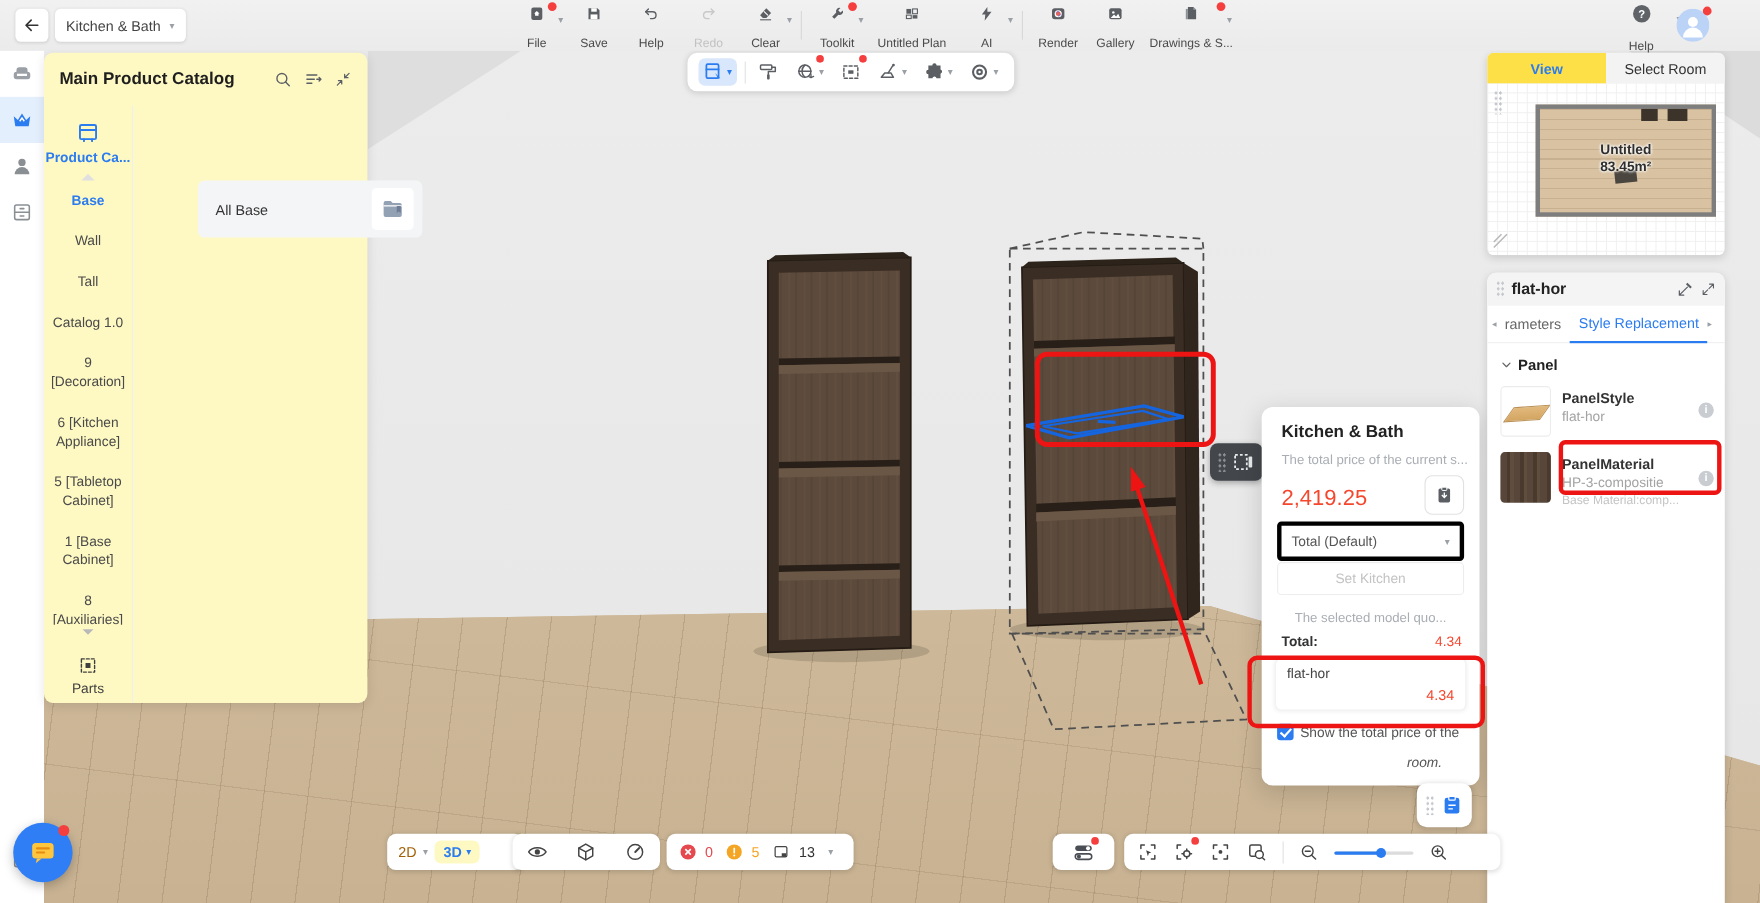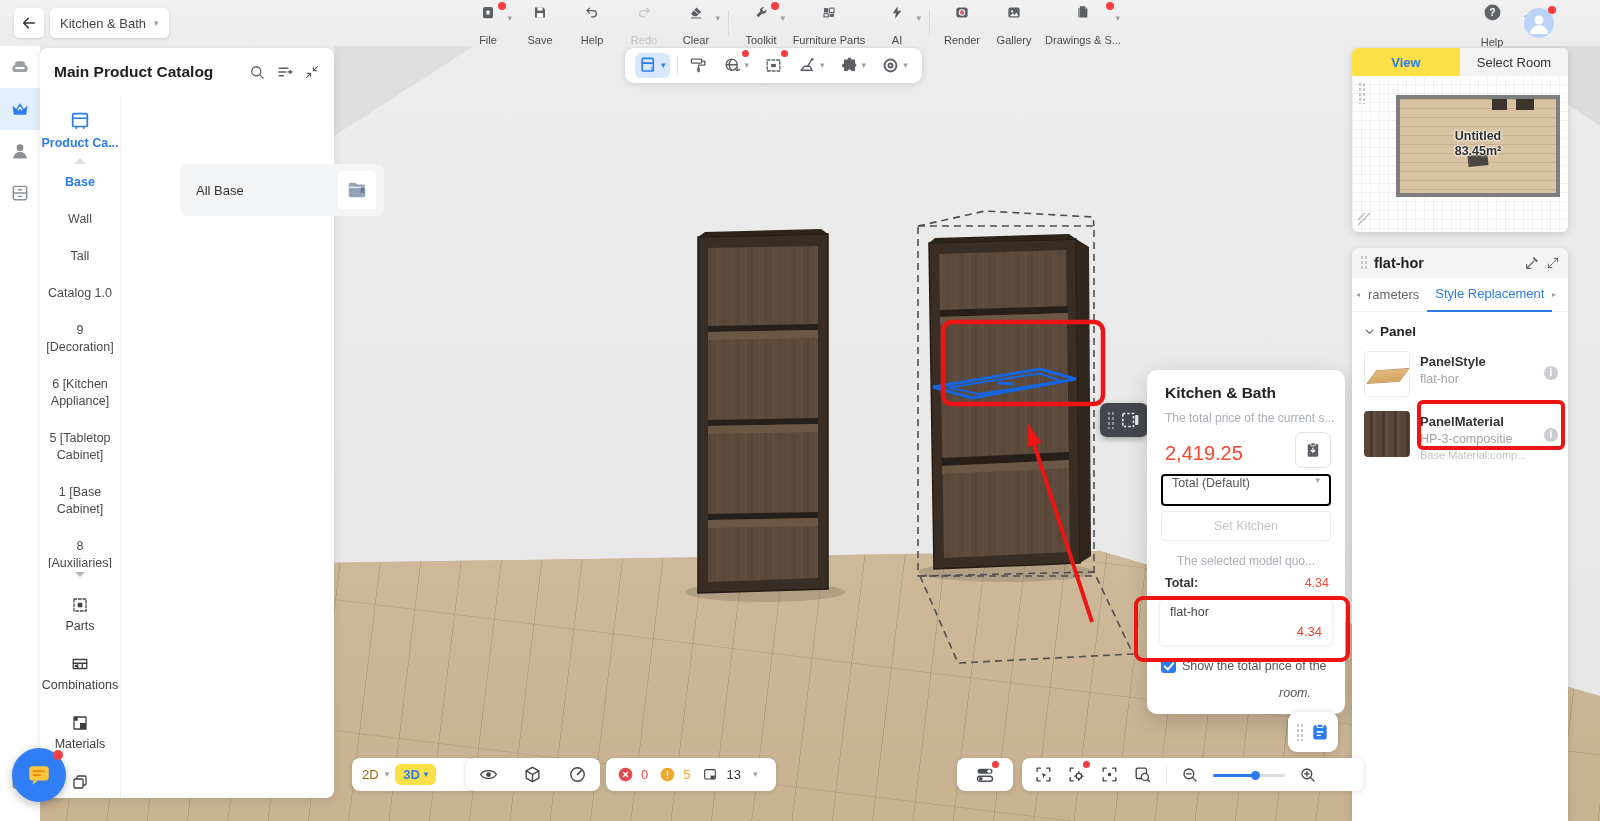--- a/index.html
+++ b/index.html
@@ -22,21 +22,21 @@
            padding-top:5px;cursor:pointer;}
   .tb-item .lbl{font-size:11px;color:#4a4a4a;margin-top:14px;white-space:nowrap;}
   .tb-item.dis .lbl{color:#c2c2c2;}
   .tb-sep{width:1px;height:26px;background:#d8d8d8;margin:0 6px;align-self:center;}
   .tb-caret{position:absolute;right:2px;top:14px;}
   
   .rail{position:absolute;left:0;top:46px;width:40px;bottom:0;background:#fff;z-index:6;}
   .rail-item{width:40px;height:42px;display:flex;align-items:center;justify-content:center;}
   .rail-item.sel{background:#e4effe;}
   
-  .catalog{position:absolute;left:40px;top:48px;width:294px;height:750px;background:#ffffff;
+  .catalog{position:absolute;left:40px;top:48px;width:294px;height:591px;background:#fef9c3;
            border-radius:8px;box-shadow:0 2px 10px rgba(0,0,0,.10);z-index:7;display:flex;
            flex-direction:column;}
   .cat-head{height:48px;display:flex;align-items:center;padding:0 14px;gap:10px;}
   .cat-title{font-size:15.5px;font-weight:bold;color:#1f1f1f;flex:1;}
   .cat-body{flex:1;display:flex;min-height:0;}
   .cat-nav{width:80px;border-right:1px solid #efefef;overflow:hidden;text-align:center;}
   .nav-tab{padding-top:14px;color:#2b7cf0;font-size:12.5px;font-weight:bold;cursor:pointer;}
   .nav-tab .t{display:block;margin-top:4px;}
   .notch{width:0;height:0;border-left:6px solid transparent;border-right:6px solid transparent;
          border-bottom:6px solid #e0e0e0;margin:8px auto 0;}
@@ -64,22 +64,22 @@
        display:flex;align-items:center;justify-content:center;z-index:3;}
   
   .popup{position:absolute;left:1147px;top:370px;width:198px;height:344px;background:#fff;
          border-radius:10px;box-shadow:0 6px 22px rgba(0,0,0,.16);z-index:5;font-size:12.5px;}
   .popup .ttl{position:absolute;left:18px;top:14px;font-size:15.5px;font-weight:bold;color:#222;}
   .popup .sub{position:absolute;left:18px;top:41px;right:10px;color:#a9aeb4;font-size:12px;
               white-space:nowrap;overflow:hidden;}
   .popup .price{position:absolute;left:18px;top:72px;font-size:20px;color:#f5472e;}
   .popup .clip{position:absolute;right:14px;top:62px;width:34px;height:34px;border:1px solid #e1e1e1;
                border-radius:7px;display:flex;align-items:center;justify-content:center;cursor:pointer;}
-  .popup .select{position:absolute;left:14px;top:104px;right:14px;height:28px;border:2px solid #000000;
-                 border-radius:4px;display:flex;align-items:flex-start;padding:0 9px;color:#555;cursor:pointer;}
+  .popup .select{position:absolute;left:14px;top:104px;right:14px;height:28px;border:4px solid #000000;
+                 border-radius:4px;display:flex;align-items:center;padding:0 9px;color:#555;cursor:pointer;}
   .popup .select .v{flex:1;}
   .popup .setpkg{position:absolute;left:14px;top:141px;right:14px;height:28px;border:1px solid #ededed;
                  border-radius:4px;display:flex;align-items:center;justify-content:center;color:#c3c3c3;}
   .popup .note{position:absolute;left:0;right:0;top:184px;text-align:center;color:#a9aeb4;font-size:12px;}
   .popup .trow{position:absolute;left:18px;right:16px;top:206px;display:flex;}
   .popup .trow .l{font-weight:bold;color:#333;flex:1;}
   .popup .trow .r{color:#f5472e;}
   .popup .card{position:absolute;left:12px;right:12px;top:228px;height:48px;background:#fff;
                border:1px solid #f2f2f2;border-radius:6px;box-shadow:0 1px 4px rgba(0,0,0,.06);
                padding:6px 10px;box-sizing:border-box;}
@@ -299,21 +299,21 @@
         <span class="caret tb-caret">▾</span>
         <span class="lbl">Toolkit</span>
       </div>
       <div class="tb-item" style="width:84px;">
         <svg width="18" height="18" viewBox="0 0 24 24">
           <rect x="4" y="5" width="7" height="7" fill="#5b5f64"></rect>
             <rect x="13" y="5" width="7" height="7" fill="none" stroke="#5b5f64" stroke-width="1.6"></rect>
           <rect x="4" y="14" width="7" height="5" fill="none" stroke="#5b5f64" stroke-width="1.6"></rect>
             <rect x="13" y="14" width="7" height="5" fill="#5b5f64"></rect>
           </svg>
-        <span class="lbl">Furniture Parts</span>
+        <span class="lbl">Untitled Plan</span>
       </div>
       <div class="tb-item">
         <svg width="18" height="18" viewBox="0 0 24 24">
           <path d="M13 2L5 13h5l-1 9L19 9h-6z" fill="#5b5f64"></path>
           </svg>
         <span class="caret tb-caret">▾</span>
         <span class="lbl">AI</span>
       </div>
       <div class="tb-sep"></div>
       <div class="tb-item">
@@ -628,21 +628,21 @@
         <div class="v">HP-3-compositie</div>
         <div class="s">Base Material:comp...</div>
       </div>
       <div class="info">i</div>
     </div>
   </div>
 
   <div class="pill" style="left:352px;top:758px;width:104px;height:33px;padding:0 10px;gap:6px;z-index:6;">
     <span style="font-size:13px;color:#a16207;">2D</span>
     <span class="caret">▾</span>
-    <span style="background:#fde047;border-radius:6px;padding:3px 8px;display:flex;gap:4px;align-items:center;">
+    <span style="background:#fef9c3;border-radius:6px;padding:3px 8px;display:flex;gap:4px;align-items:center;">
       <span style="font-size:13px;color:#2b7cf0;font-weight:bold;">3D</span>
       <span class="caret" style="color:#2b7cf0;">▾</span>
     </span>
   </div>
 
   <div class="pill" style="left:466px;top:758px;width:134px;height:33px;justify-content:space-around;z-index:6;">
     <span class="bicon">
       <svg class="ic" width="19" height="19" viewBox="0 0 24 24" style="stroke:#444;">
         <path d="M2 12C6 5.5 18 5.5 22 12 18 18.5 6 18.5 2 12z"></path>
           <circle cx="12" cy="12" r="3" fill="#444" stroke="none"></circle>

